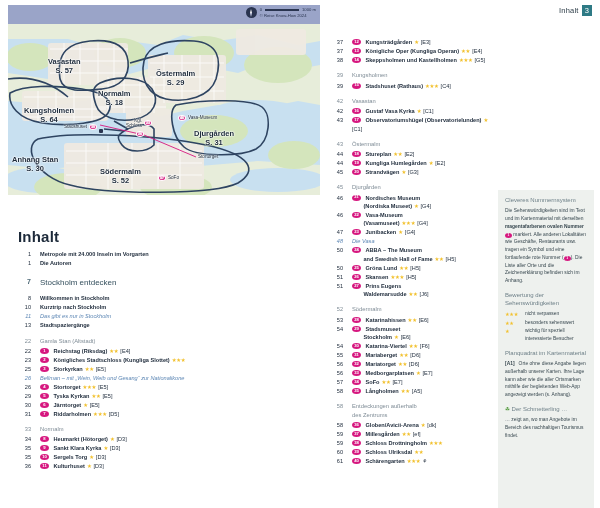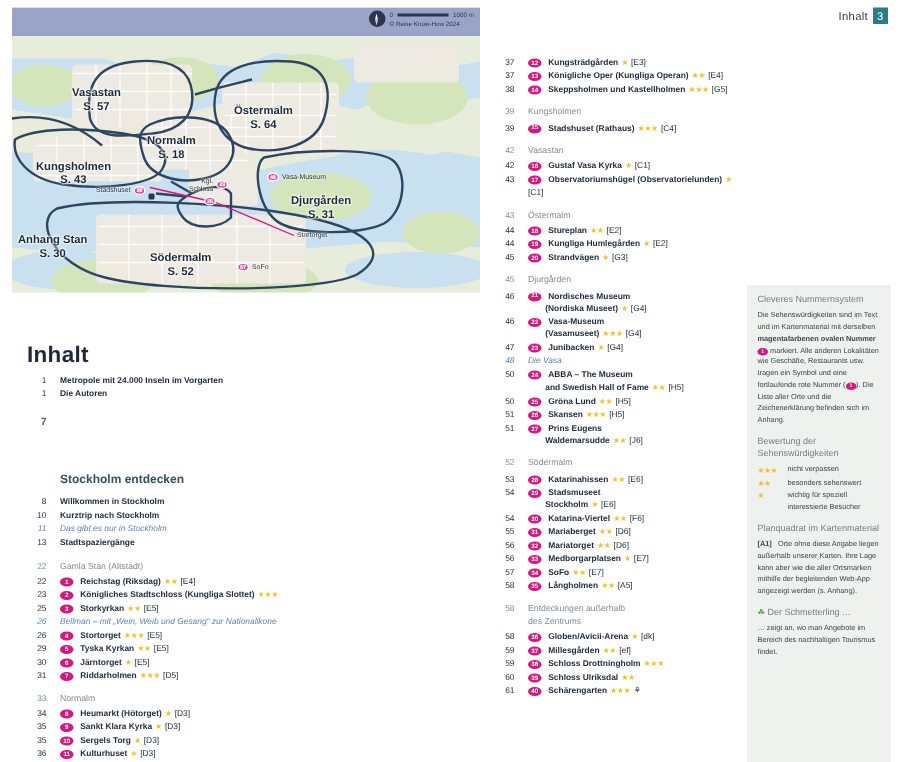--- a/index.html
+++ b/index.html
@@ -92,21 +92,21 @@
   .entry { display:flex; align-items:flex-start; line-height:1.5; margin-bottom:.6px; }
   .pg { width:22px; flex:none; text-align:right; padding-right:9px; color:#1d2a3a; }
   .etxt { flex:1; display:flex; align-items:flex-start; flex-wrap:wrap; gap:0 2px; }
 
   .entry.sec { margin-top:7px; margin-bottom:1.5px; }
   .entry.sec .pg { color:#7f8c96; }
   .entry.sec .etxt { color:#7f8c96; font-size:5.8px; }
 
   .entry.bigsec { margin-top:10px; margin-bottom:5px; }
   .entry.bigsec .pg { color:#4f6a78; font-size:7px; font-weight:bold; }
-  .entry.bigsec .etxt { color:#35505e; font-size:8px; font-weight:bold;margin-top:37px; }
+  .entry.bigsec .etxt { color:#35505e; font-size:8px; font-weight:normal; }
 
   .entry.plain .etxt { color:#1d2a3a; font-weight:bold; }
   .entry.note .pg { color:#5c86b4; font-style:italic; }
   .entry.note .etxt { color:#5c86b4; font-style:italic; }
 
   .num {
     display:inline-flex; align-items:center; justify-content:center;
     background:#d6177f; color:#fff; border-radius:50%/50%;
     min-width:9px; height:6px; font-size:4.2px; font-weight:bold;
     flex:none; margin-right:2.5px; padding:0 1px; position:relative; top:1px;
@@ -211,29 +211,29 @@
     </svg>
 
     <div class="dot-sq" style="left:91px; top:124px;"></div>
 
     <div class="district-label" style="left:40px; top:52px;">
       <div>Vasastan</div>
       <div>S. 57</div>
     </div>
     <div class="district-label" style="left:148px; top:64px;">
       <div>Östermalm</div>
-      <div>S. 64</div>
+      <div>S. 29</div>
     </div>
     <div class="district-label" style="left:90px; top:84px;">
       <div>Normalm</div>
       <div>S. 18</div>
     </div>
     <div class="district-label" style="left:16px; top:101px;">
       <div>Kungsholmen</div>
-      <div>S. 43</div>
+      <div>S. 64</div>
     </div>
     <div class="district-label" style="left:186px; top:124px;">
       <div>Djurgården</div>
       <div>S. 31</div>
     </div>
     <div class="district-label" style="left:4px; top:150px;">
       <div>Anhang Stan</div>
       <div>S. 30</div>
     </div>
     <div class="district-label" style="left:92px; top:162px;">

